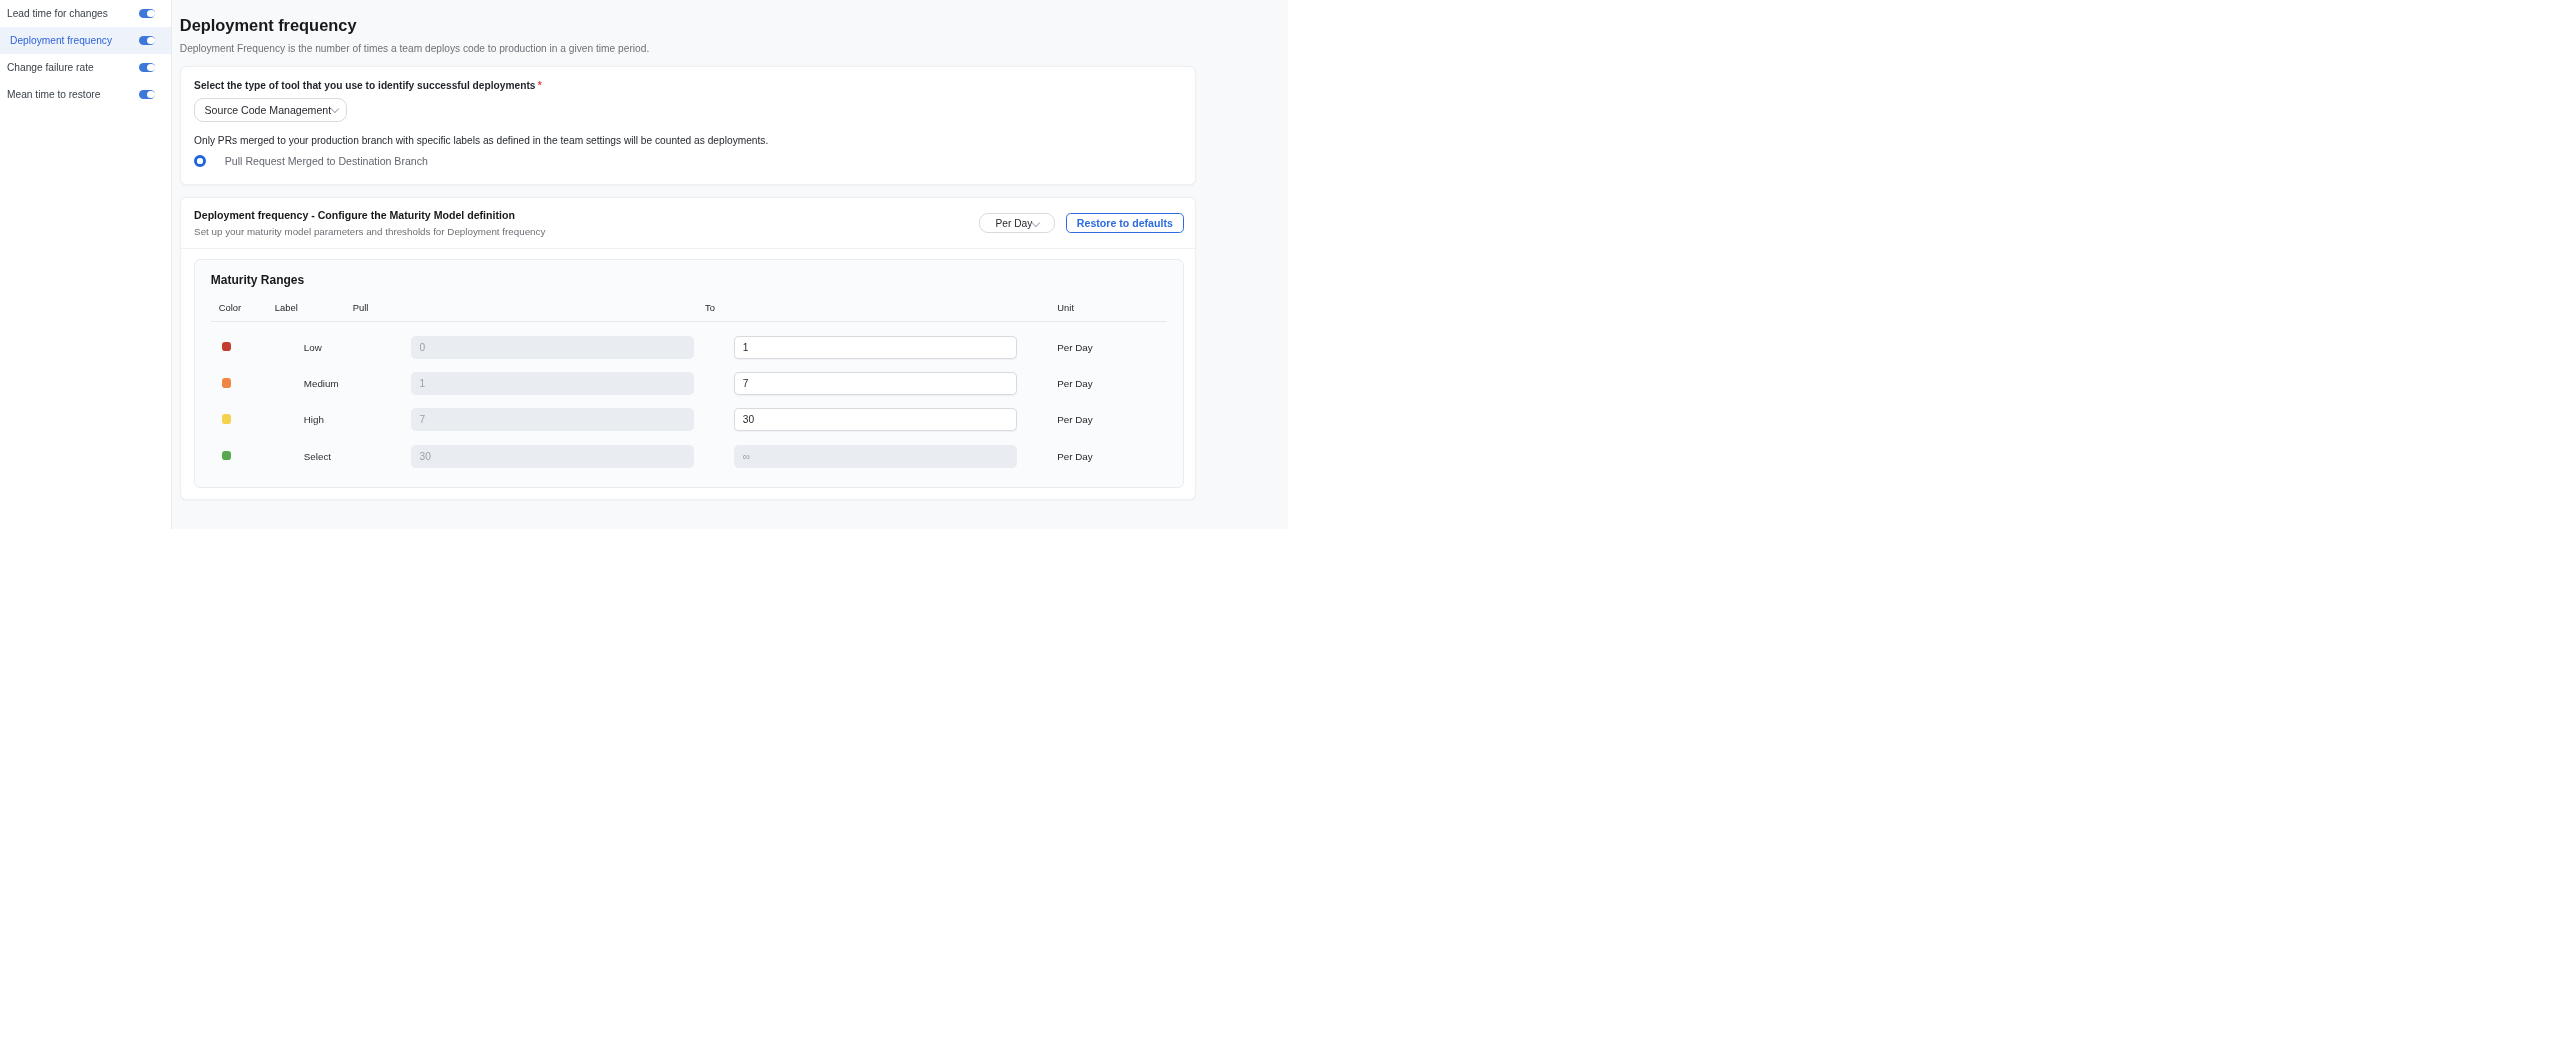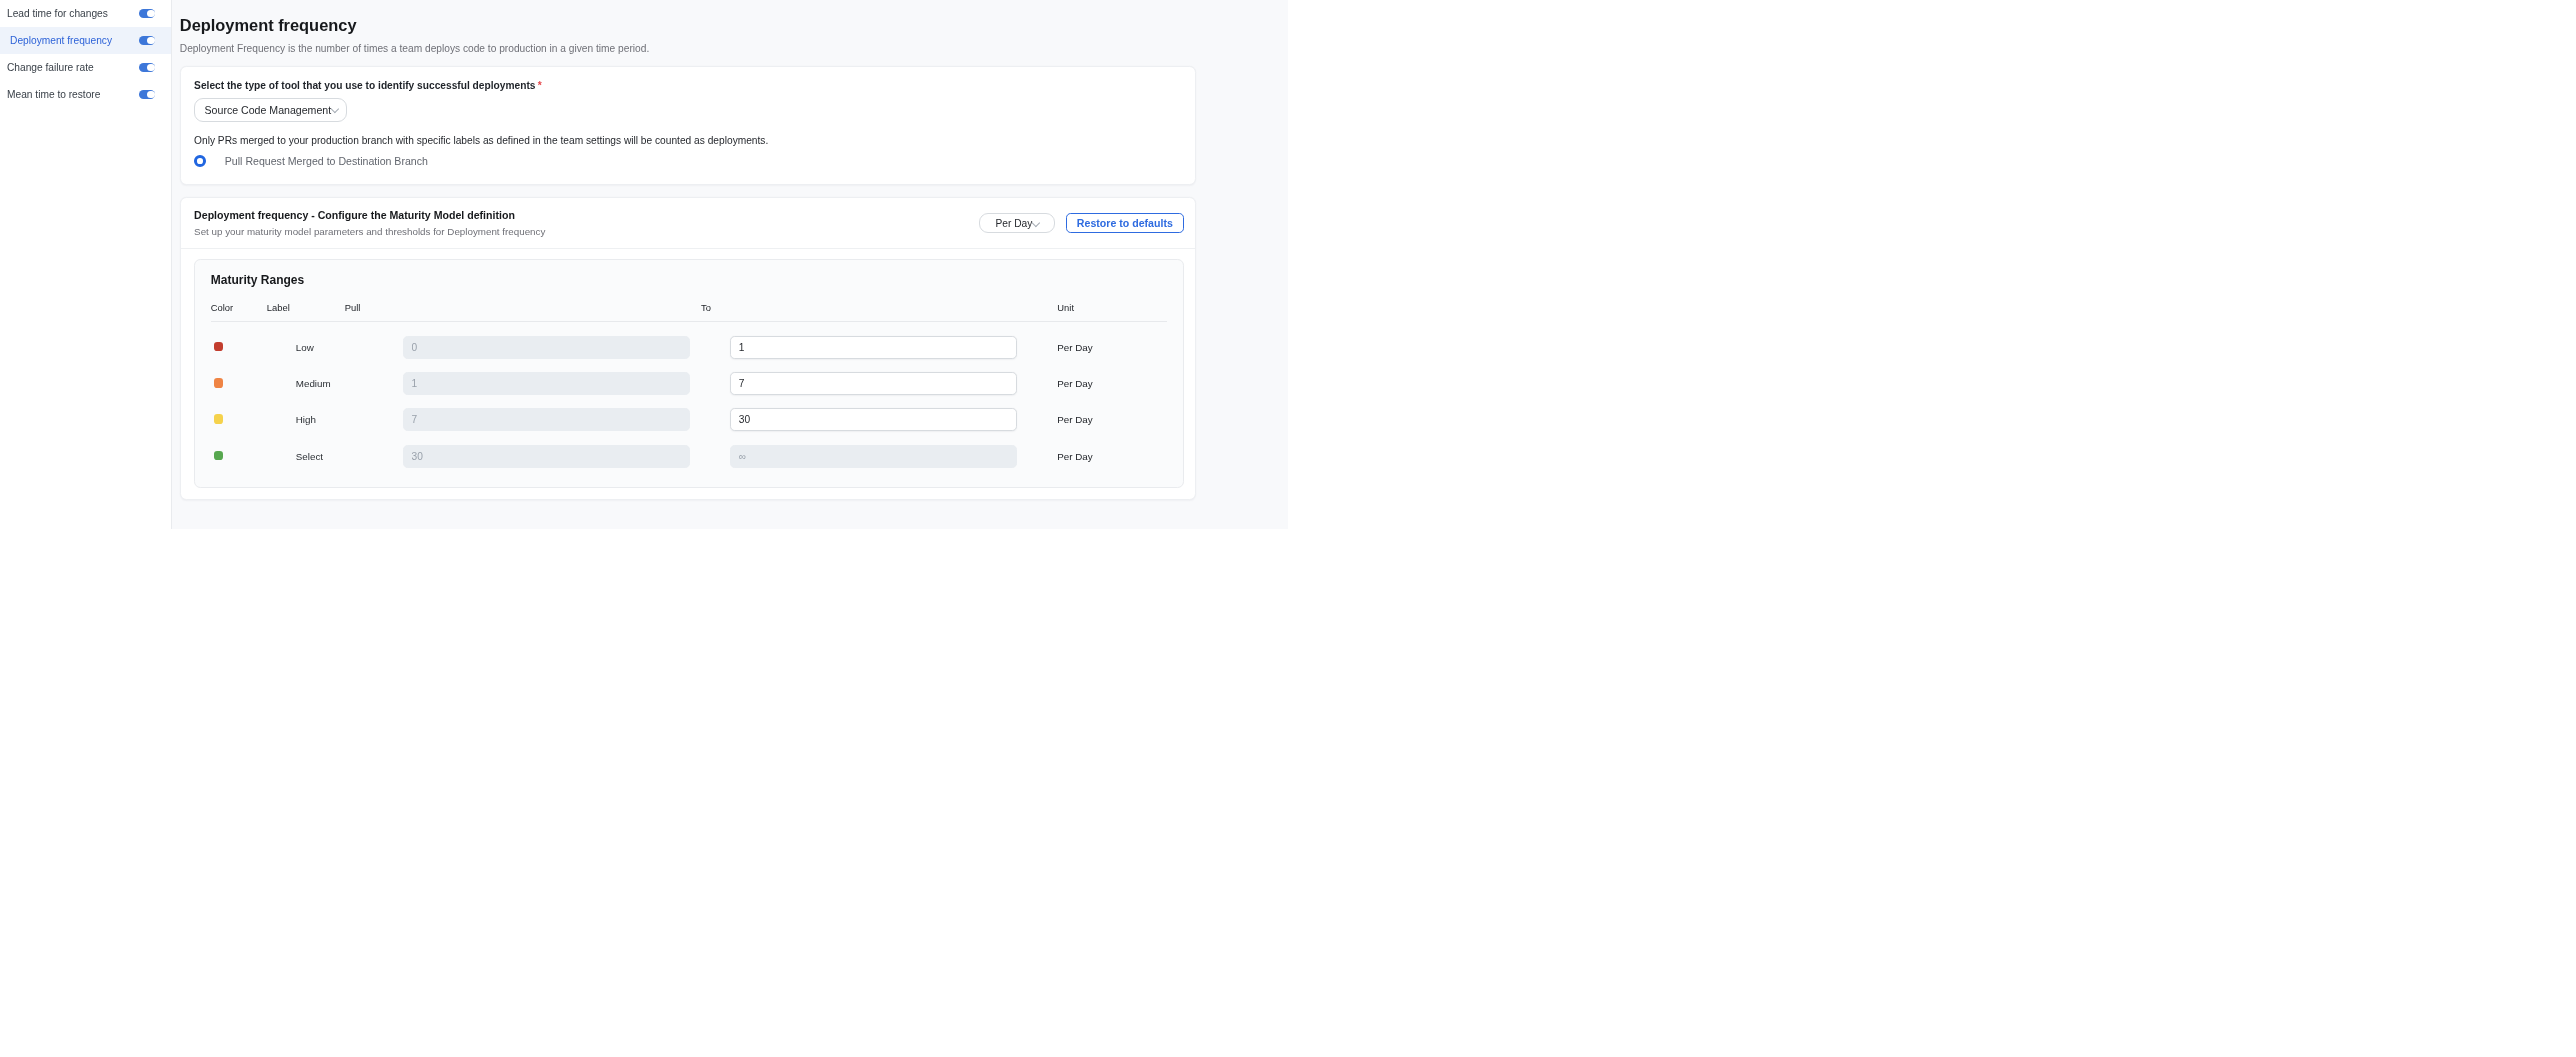--- a/index.html
+++ b/index.html
@@ -47,21 +47,21 @@
   .mat-head-left .t { font-size:10.6px; font-weight:700; color:#17191c; }
   .mat-head-left .s { font-size:9.8px; color:#6f7077; margin-top:4.7px; }
   .mat-head-right { display:flex; align-items:center; gap:11px; }
   .select.sm { margin-top:0; width:76px; height:20.3px; font-size:10.2px; }
   .btn-restore { height:20.3px; padding:0 10.2px; border:0.8px solid #2e6be0; border-radius:4.7px; background:#fff; color:#2e6be0; font-size:10.6px; font-weight:700; font-family:inherit; cursor:pointer; display:flex; align-items:center; }
   .card-divider { border-top:0.8px solid #eef0f2; margin:0 -11px 0 -13.3px; }
 
   .panel { margin-top:10.2px; background:#fafbfc; border:0.8px solid #e9ebee; border-radius:6.3px; padding:12.5px 15.7px 19px 15.7px; }
   .panel-title { font-size:12px; font-weight:700; color:#17191c; }
 
-  .mgrid { display:grid; grid-template-columns:45px 67px minmax(0,1fr) minmax(0,1fr) 110px; column-gap:11px; align-items:center; }
+  .mgrid { display:grid; grid-template-columns:45px 67px minmax(0,1fr) minmax(0,1fr) 110px; column-gap:11px; align-items:center;margin-left:8px; }
   .mgrid-head { margin-top:15px; font-size:9.4px; color:#23262b; }
   .head-divider { border-top:0.8px solid #e7e9ec; margin-top:8.6px; }
   .mrow { margin-top:13.3px;gap:40px; }
   .swatch { display:inline-block; width:9.4px; height:9.4px; border-radius:3.1px; margin-left:3.1px; }
   .mlabel { font-size:9.8px; color:#2b2f34; }
   .tin { width:100%; height:23px; border:0.8px solid #d7dbdf; border-radius:4.7px; background:#fff; padding:0 7.8px; font-size:10.2px; color:#26292e; font-family:inherit; box-shadow:0 0.8px 1.6px rgba(16,24,40,.05); }
   .tin.dis { background:#e9edf1; border-color:#e9edf1; color:#99a1ab; box-shadow:none; }
   .unit { font-size:9.8px; color:#23262b; }
 </style>
 </head>

